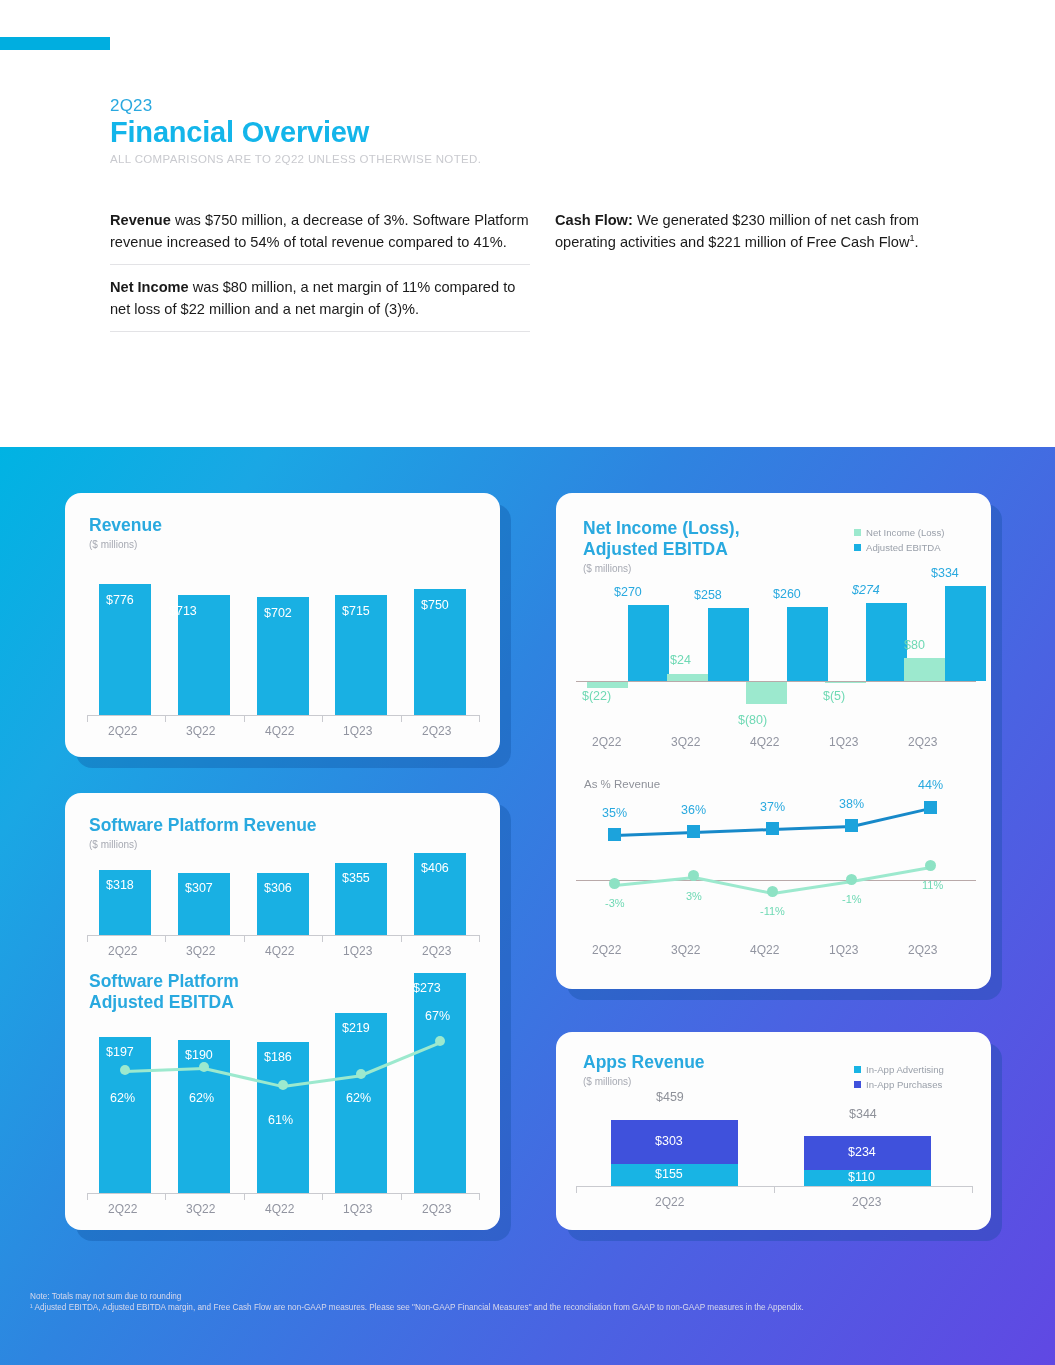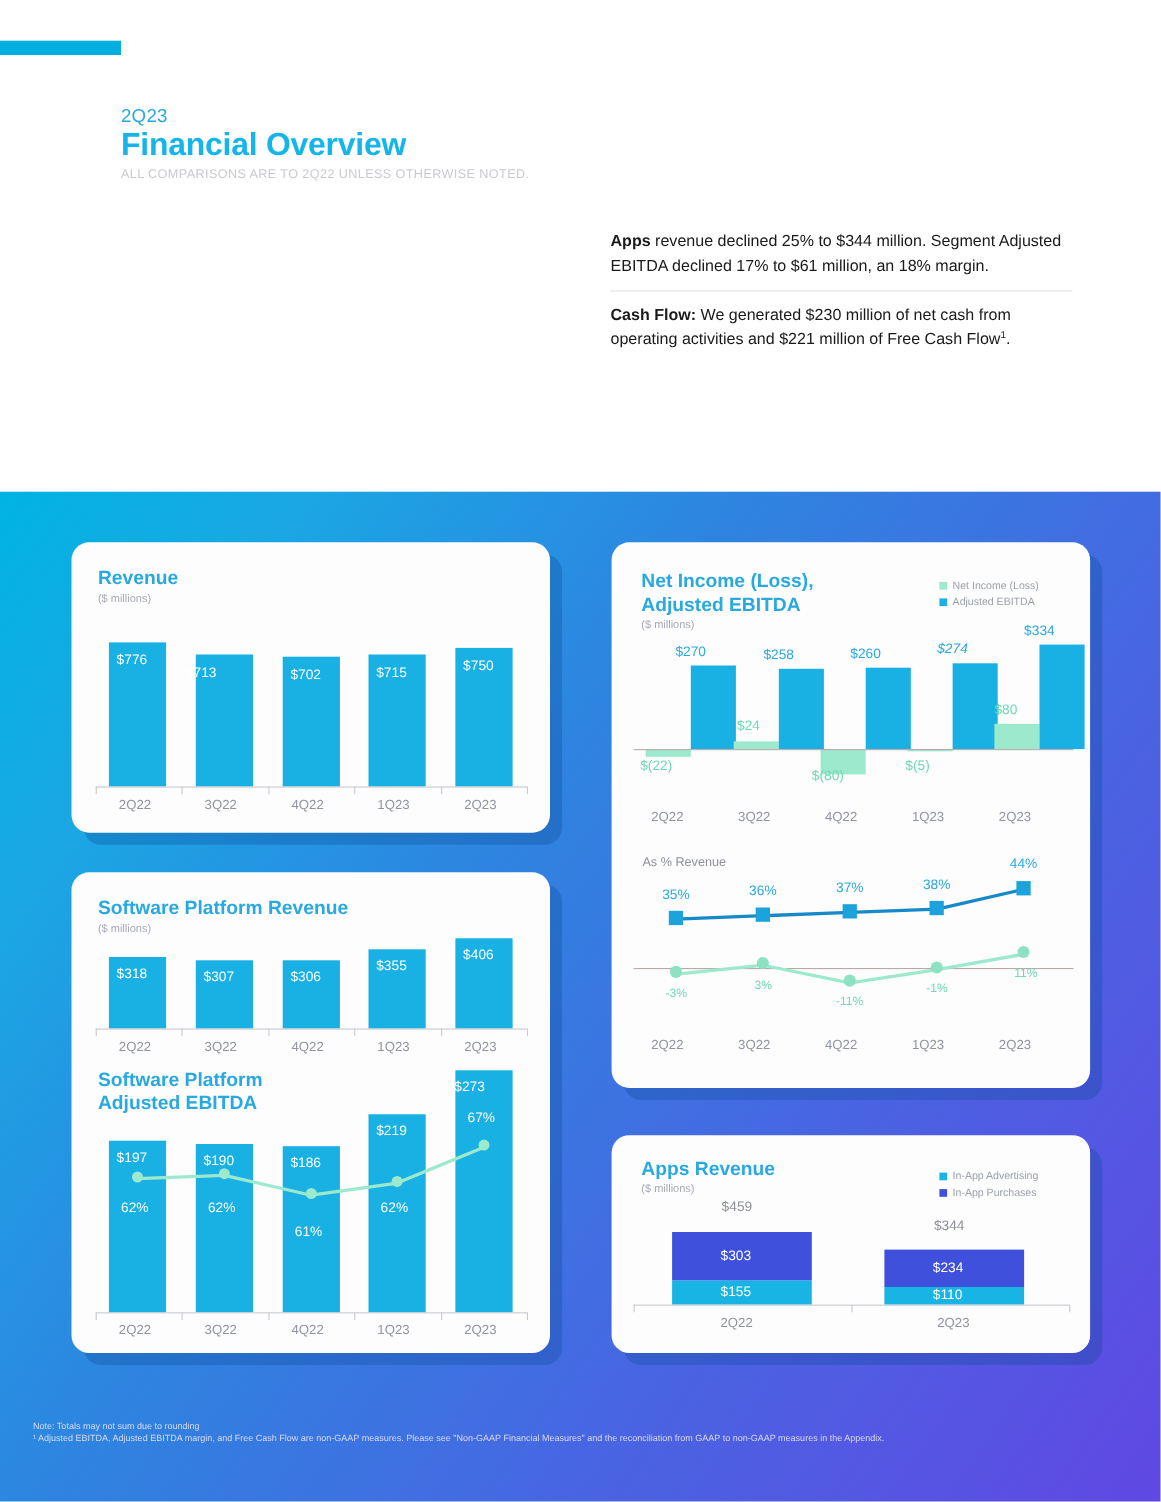--- a/index.html
+++ b/index.html
@@ -79,26 +79,29 @@
 
 <div class="page">
 
   <div class="header-zone">
     <div class="accent-bar"></div>
     <div class="eyebrow">2Q23</div>
     <div class="title">Financial Overview</div>
     <div class="subtitle">ALL COMPARISONS ARE TO 2Q22 UNLESS OTHERWISE NOTED.</div>
 
     <div class="hl-col hl-left">
+      <div class="hl-item sep">
+        <b>Revenue</b><span> was $750 million, a decrease of 3%. Software Platform revenue increased to 54% of total revenue compared to 41%.</span>
+      </div>
+      <div class="hl-item sep">
+        <b>Net Income</b><span> was $80 million, a net margin of 11% compared to net loss of $22 million and a net margin of (3)%.</span>
+      </div>
     </div>
 
     <div class="hl-col hl-right">
-      <div class="hl-item sep">
-        <b>Apps</b><span> revenue declined 25% to $344 million. Segment Adjusted EBITDA declined 17% to $61 million, an 18% margin.</span>
-      </div>
       <div class="hl-item">
         <b>Cash Flow:</b><span> We generated $230 million of net cash from operating activities and $221 million of Free Cash Flow</span><sup>1</sup><span>.</span>
       </div>
     </div>
   </div>
 
   <div class="grad"></div>
 
   <div class="card card-revenue">
     <div class="chart" style="left:24px;top:22px;">
@@ -257,21 +260,21 @@
       <div class="zeroline" style="left:20px;top:188px;width:400px;"></div>
 
       <div class="lbl lbl-blue" style="left:58px;top:92px;">$270</div>
       <div class="lbl lbl-blue" style="left:138px;top:95px;">$258</div>
       <div class="lbl lbl-blue" style="left:217px;top:94px;">$260</div>
       <div class="lbl lbl-blue" style="left:296px;top:90px;font-style:italic;">$274</div>
       <div class="lbl lbl-blue" style="left:375px;top:73px;">$334</div>
 
       <div class="lbl lbl-mint" style="left:26px;top:196px;">$(22)</div>
       <div class="lbl lbl-mint" style="left:114px;top:160px;">$24</div>
-      <div class="lbl lbl-mint" style="left:182px;top:205px;text-align:center;">$(80)</div>
+      <div class="lbl lbl-mint" style="left:182px;top:220px;text-align:center;">$(80)</div>
       <div class="lbl lbl-mint" style="left:267px;top:196px;">$(5)</div>
       <div class="lbl lbl-mint" style="left:348px;top:145px;">$80</div>
 
       <div class="lbl-x" style="left:36px;top:242px;">2Q22</div>
       <div class="lbl-x" style="left:115px;top:242px;">3Q22</div>
       <div class="lbl-x" style="left:194px;top:242px;">4Q22</div>
       <div class="lbl-x" style="left:273px;top:242px;">1Q23</div>
       <div class="lbl-x" style="left:352px;top:242px;">2Q23</div>
     </div>
 

